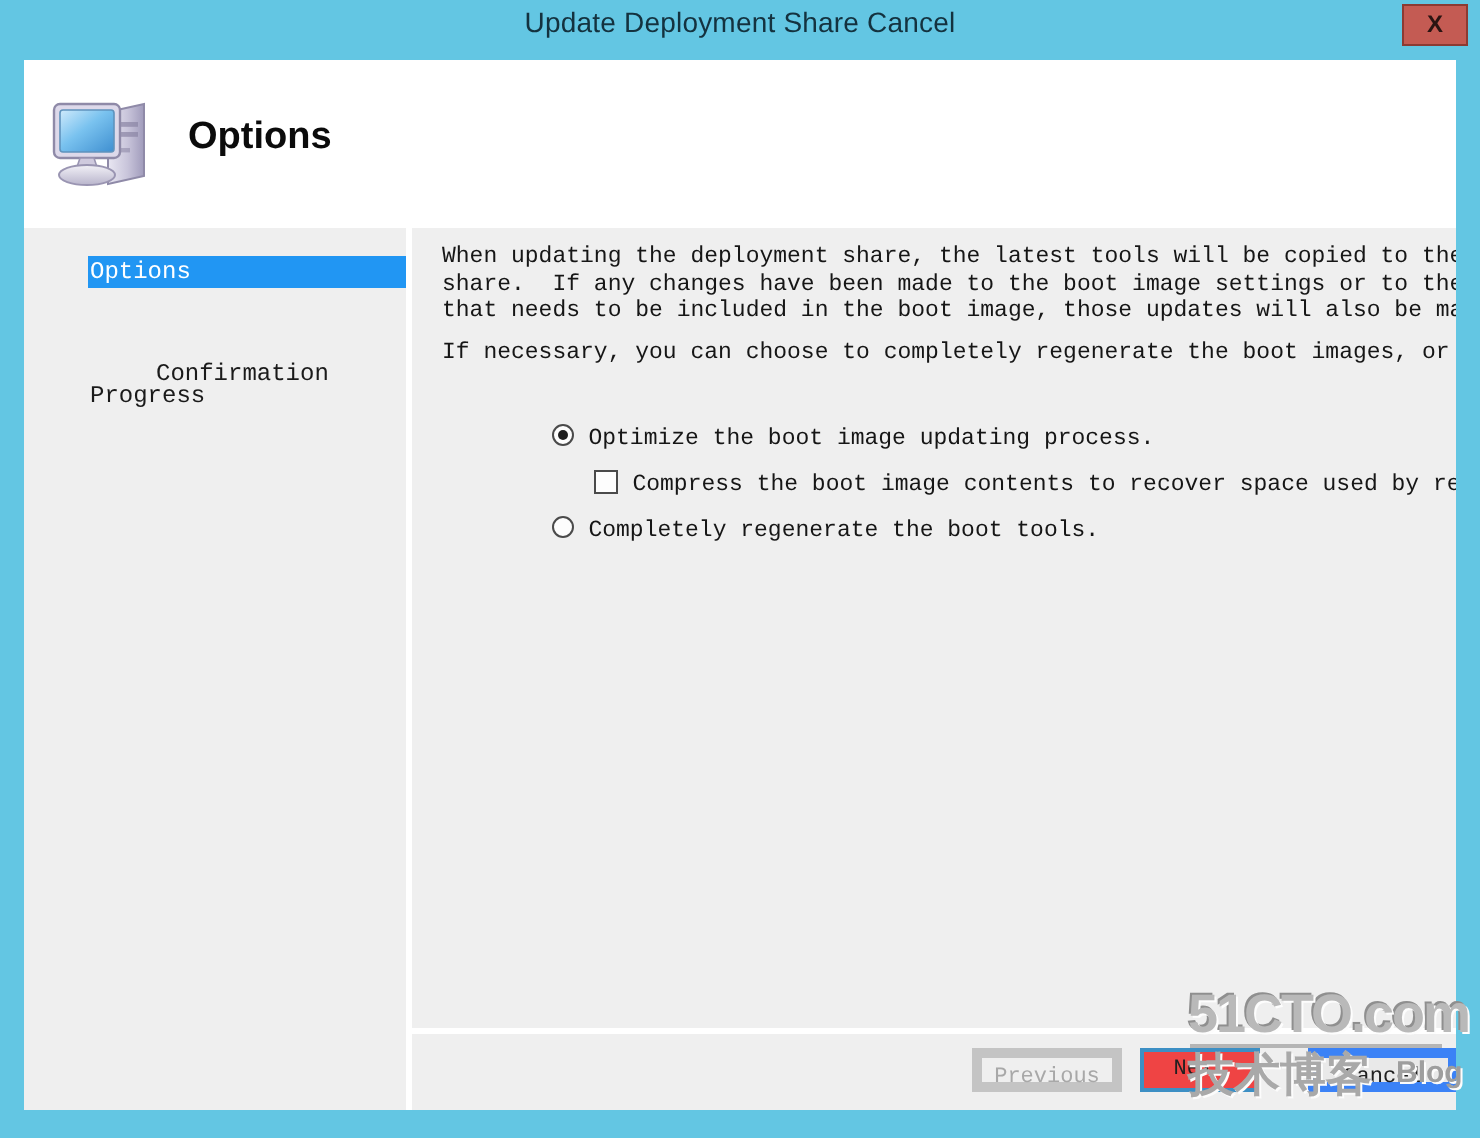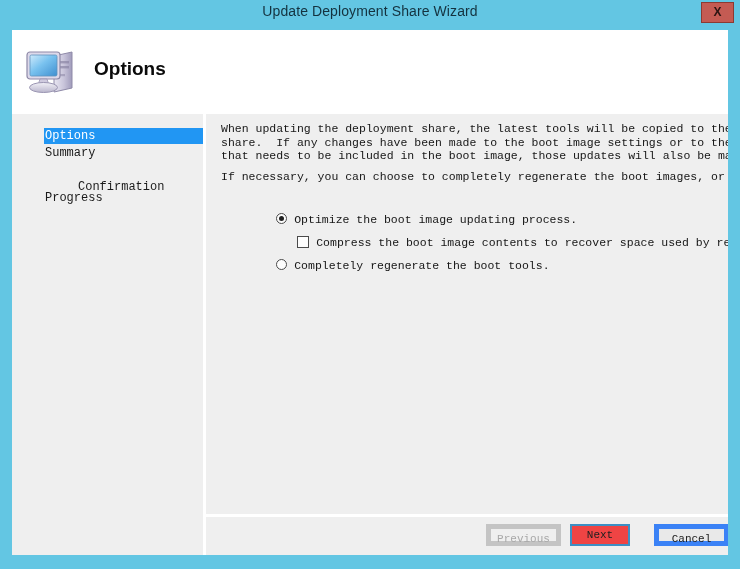--- a/index.html
+++ b/index.html
@@ -303,21 +303,21 @@
     text-shadow: 1px 1px 0 #fcfcfc;
     white-space: nowrap;
   }
 </style>
 </head>
 <body>
 
 <div id="window">
 
   <div id="titlebar">
-    <div id="title-text">Update Deployment Share Wizard</div>
+    <div id="title-text">Update Deployment Share Cancel</div>
     <div id="close-button">X</div>
   </div>
 
   <div id="header">
     <div id="header-icon">
       <svg width="58" height="54" viewBox="0 0 58 54">
         <defs>
           <linearGradient id="screenGrad" x1="0" y1="0" x2="1" y2="1">
             <stop offset="0%" stop-color="#cfeafb"></stop>
             <stop offset="45%" stop-color="#79c2ef"></stop>
@@ -347,21 +347,20 @@
         <ellipse cx="19.5" cy="43.5" rx="14" ry="5" fill="url(#baseGrad)" stroke="#9a95b2" stroke-width="1"></ellipse>
       </svg>
     </div>
     <div id="header-title">Options</div>
   </div>
 
   <div id="body-area">
 
     <div id="sidebar">
       <div class="nav-item active" style="top:14px;">Options</div>
-      <div class="nav-item" style="top:31px;">Summary</div>
       <div class="nav-item" style="top:48px;margin-top:28px;">Progress</div>
       <div class="nav-item" style="top:65px;margin-left:33px;">Confirmation</div>
     </div>
     <div id="sidebar-divider"></div>
 
     <div id="content">
       <div class="para" id="para1">When updating the deployment share, the latest tools will be copied to the deployment
 share.  If any changes have been made to the boot image settings or to the content
 that needs to be included in the boot image, those updates will also be made.</div>
       <div class="para" id="para2">If necessary, you can choose to completely regenerate the boot images, or to compress</div>
@@ -381,14 +380,20 @@
 
     <div id="footer-rule"></div>
     <div id="footer">
       <div class="wiz-button" id="btn-previous">Previous</div>
       <div class="wiz-button" id="btn-next">Next</div>
       <div class="wiz-button" id="btn-cancel">Cancel</div>
     </div>
 
   </div>
 
+  <div id="watermark">
+    <div id="wm-main">51CTO.com</div>
+    <div id="wm-rule"></div>
+    <div id="wm-cn">技术博客</div>
+    <div id="wm-blog">Blog</div>
+  </div>
 
 </div>
 
 </body></html>

